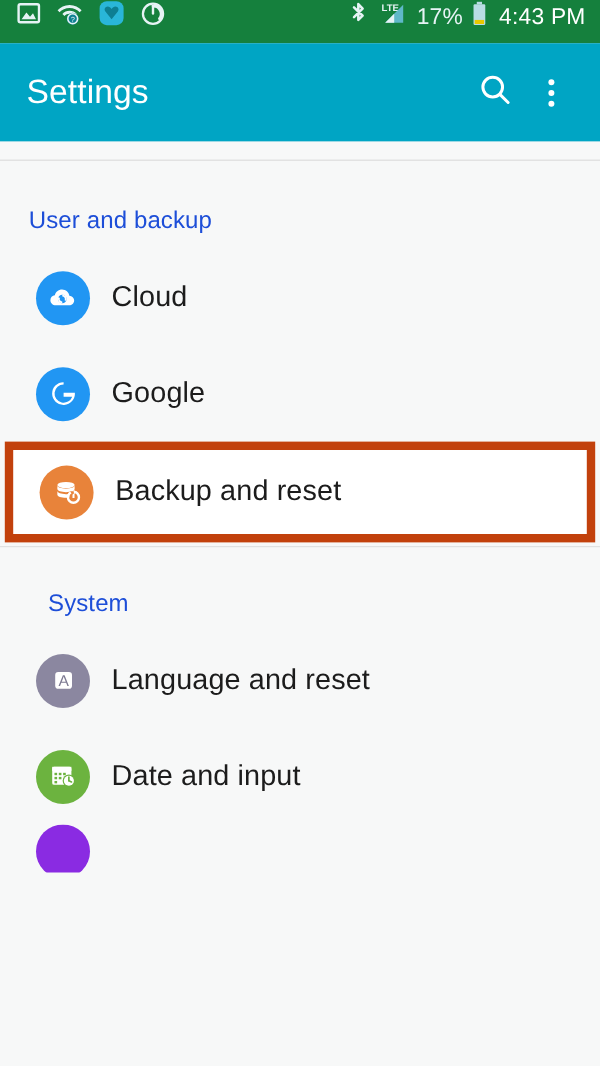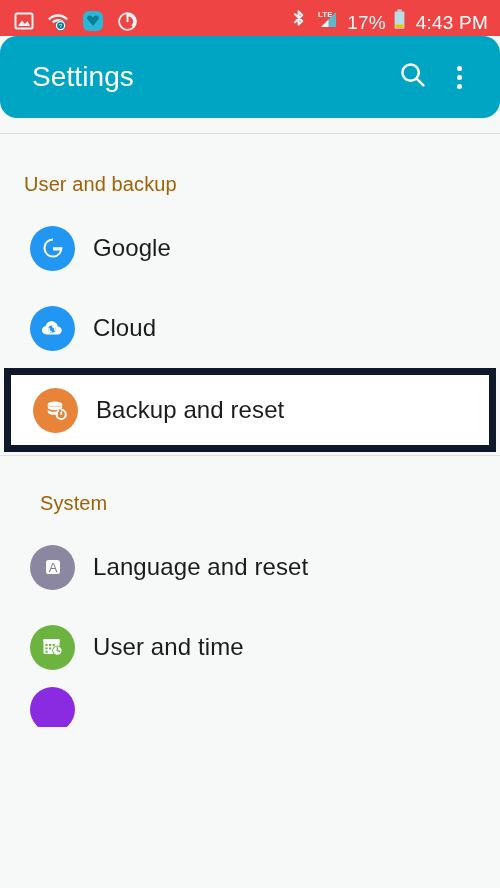--- a/index.html
+++ b/index.html
@@ -16,23 +16,23 @@
     font-family: "Liberation Sans", sans-serif;
     -webkit-font-smoothing: antialiased;
   }
 
   
   .status-bar {
     position: absolute;
     top: 0; left: 0;
     width: 500px;
     height: 36px;
-    background: #ef4444;
-    display: flex;
-    align-items: flex-end;
+    background: #15803d;
+    display: flex;
+    align-items: flex-start;
     box-sizing: border-box;
     padding: 0 12px 0 14px;
   }
   .status-left {
     display: flex;
     align-items: center;
     gap: 13px;
     flex: 1;
   }
   .status-right {
@@ -58,22 +58,21 @@
   
   .app-bar {
     position: absolute;
     top: 36px; left: 0;
     width: 500px;
     height: 82px;
     background: #00a5c4;
     display: flex;
     align-items: center;
     box-sizing: border-box;
-    padding: 0 18px 0 32px;
-    border-radius: 17px;
+    padding: 0 18px 0 22px;
   }
   .app-title {
     color: #ffffff;
     font-size: 28px;
     font-weight: 400;
     letter-spacing: 0.1px;
     flex: 1;
     line-height: 1;
   }
   .appbar-action {
@@ -106,21 +105,21 @@
     background: #f7f8f8;
     overflow: hidden;
   }
   .top-divider {
     height: 1px;
     background: #dcdddd;
     margin-top: 15px;
   }
 
   .section-header {
-    color: #a16207;
+    color: #1d4ed8;
     font-size: 20px;
     padding: 40px 4px 0 24px;
     line-height: 1;
     letter-spacing: 0.1px;
   }
   .section-header.second {
     padding-top: 37px;
     margin-left: 16px;
   }
 
@@ -148,21 +147,21 @@
     flex: 0 0 45px;
     display: flex;
     align-items: center;
     justify-content: center;
   }
 
   
   .highlight-wrap {
     position: relative;
     margin: 0 4px;
-    border: 7px solid #0f172a;
+    border: 7px solid #c2410c;
     background: #ffffff;
     box-sizing: border-box;
   }
   .highlight-wrap .row {
     height: 70px;
     padding-left: 22px;
   }
   .section-divider {
     height: 1px;
     background: #e0e1e1;
@@ -275,43 +274,43 @@
   </div>
 
   <div class="content">
 
     <div class="top-divider"></div>
 
     <div class="section-header">User and backup</div>
 
     <div class="list">
 
-
-      <div class="row">
-        <span class="icon-circle" style="background:#2196f3">
-          <svg width="30" height="30" viewBox="0 0 30 30">
-            <path d="M15 7.4 A7.6 7.6 0 1 0 22.2 17.6 L15 17.6 L15 14.2 L24.4 14.2 A9.5 9.5 0 1 1 15 5.5 Z" fill="#ffffff"></path>
-          </svg>
-        </span>
-        <span class="row-label">Google</span>
-      </div>
 
       <div class="row">
         <span class="icon-circle" style="background:#2196f3">
           <svg width="30" height="30" viewBox="0 0 30 30">
             <path d="M8.4 21.4 C5.9 21.4 4 19.5 4 17.2 C4 15.1 5.6 13.3 7.7 13.1 C8.2 10.3 10.7 8.2 13.7 8.2
                      C16.8 8.2 19.4 10.5 19.8 13.4 C22 13.5 23.8 15.3 23.8 17.4 C23.8 19.6 21.9 21.4 19.6 21.4 Z" fill="#ffffff"></path>
             <circle cx="13.9" cy="16.2" r="3.6" fill="#2196f3"></circle>
             <path d="M13.9 13.4 A2.8 2.8 0 0 1 16.5 17.5" fill="none" stroke="#ffffff" stroke-width="1.5"></path>
             <path d="M13.9 19 A2.8 2.8 0 0 1 11.3 14.9" fill="none" stroke="#ffffff" stroke-width="1.5"></path>
             <path d="M16.9 12.8 L16.9 15.0 L14.8 14.0 Z" fill="#ffffff"></path>
             <path d="M10.9 19.6 L10.9 17.4 L13.0 18.4 Z" fill="#ffffff"></path>
           </svg>
         </span>
         <span class="row-label">Cloud</span>
+      </div>
+
+      <div class="row">
+        <span class="icon-circle" style="background:#2196f3">
+          <svg width="30" height="30" viewBox="0 0 30 30">
+            <path d="M15 7.4 A7.6 7.6 0 1 0 22.2 17.6 L15 17.6 L15 14.2 L24.4 14.2 A9.5 9.5 0 1 1 15 5.5 Z" fill="#ffffff"></path>
+          </svg>
+        </span>
+        <span class="row-label">Google</span>
       </div>
     </div>
 
     <div class="highlight-wrap">
       <div class="row">
         <span class="icon-circle" style="background:#e8833a">
           <svg width="30" height="30" viewBox="0 0 30 30">
             <ellipse cx="14" cy="9.2" rx="7.2" ry="2.6" fill="#ffffff"></ellipse>
             <path d="M6.8 9.6 L6.8 12.6 C6.8 14.0 10.0 15.2 14 15.2 C18 15.2 21.2 14.0 21.2 12.6 L21.2 9.6
                      C21.2 11.0 18 12.2 14 12.2 C10 12.2 6.8 11.0 6.8 9.6 Z" fill="#ffffff"></path>
@@ -355,21 +354,21 @@
               <rect x="7.4" y="15.4" width="2.2" height="2"></rect>
               <rect x="11" y="15.4" width="2.2" height="2"></rect>
               <rect x="7.4" y="18.8" width="2.2" height="2"></rect>
             </g>
             <circle cx="19.4" cy="18.6" r="5.2" fill="#6cb33f"></circle>
             <circle cx="19.4" cy="18.6" r="4.2" fill="#ffffff"></circle>
             <line x1="19.4" y1="18.6" x2="19.4" y2="15.6" stroke="#6cb33f" stroke-width="1.4" stroke-linecap="round"></line>
             <line x1="19.4" y1="18.6" x2="21.6" y2="19.6" stroke="#6cb33f" stroke-width="1.4" stroke-linecap="round"></line>
           </svg>
         </span>
-        <span class="row-label">User and time</span>
+        <span class="row-label">Date and input</span>
       </div>
 
 
       <div class="row-partial">
         <span class="icon-circle" style="background:#8a2be2"></span>
         <span class="row-label"></span>
       </div>
     </div>
 
   </div>

